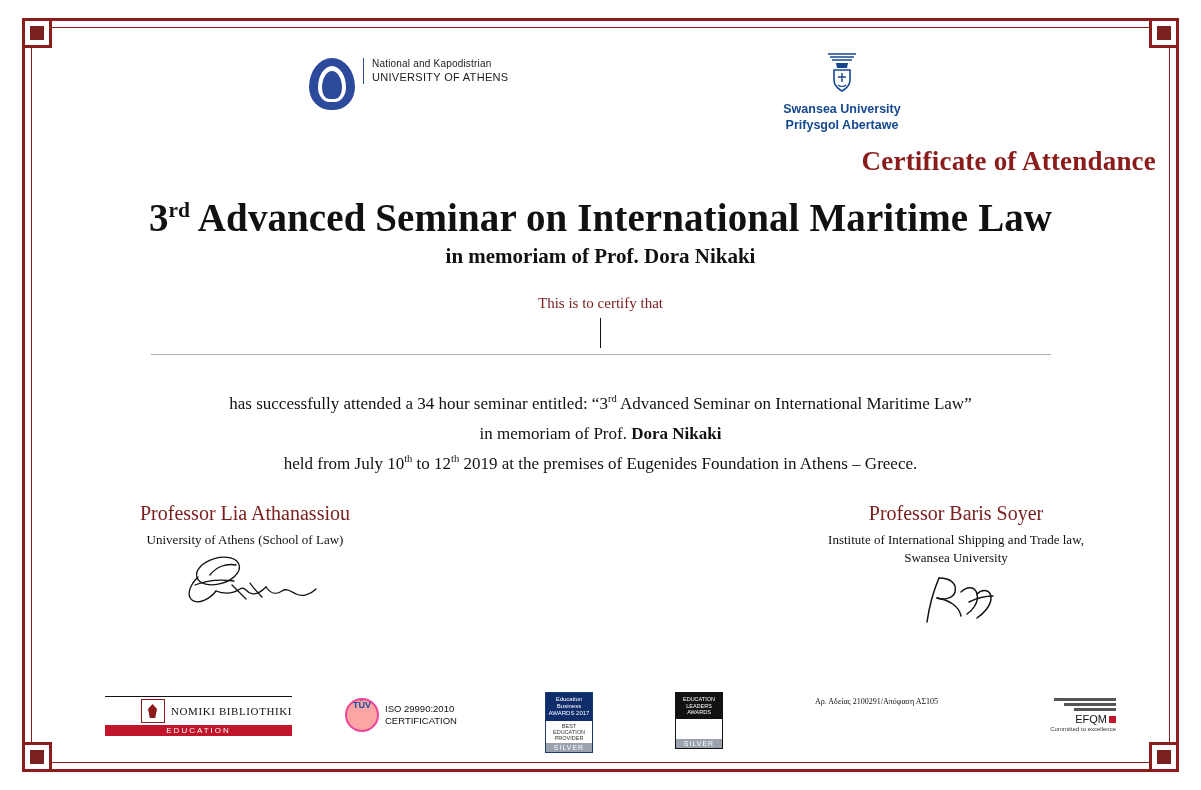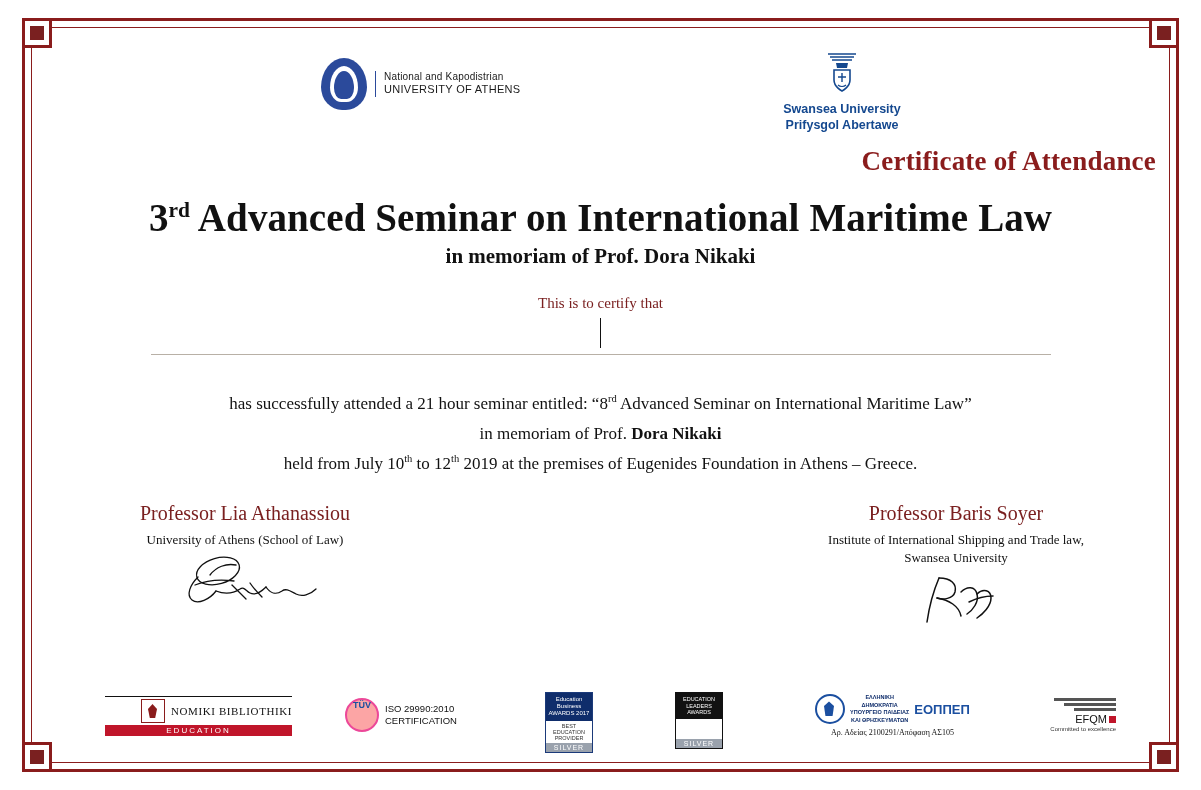--- a/index.html
+++ b/index.html
@@ -69,24 +69,24 @@
     box-sizing: border-box;
   }
 
   
   .logos {
     position: relative;
     height: 90px;
   }
   .logo-athens {
     position: absolute;
-    left: 276px;
+    left: 264px;
     top: 18px;
     display: flex;
-    align-items: center;
+    align-items: flex-start;
     gap: 8px;
   }
   .athens-emblem {
     width: 46px;
     height: 52px;
     background: #2b4a9b;
     border-radius: 50% 50% 46% 46% / 56% 56% 44% 44%;
     position: relative;
     overflow: hidden;
   }
@@ -433,21 +433,21 @@
     <div class="sub-title">in memoriam of Prof. Dora Nikaki</div>
 
     <div class="certify-line">This is to certify that</div>
 
     <div class="recipient-wrap">
       <span class="caret"></span>
     </div>
 
     <div class="body-text">
       <div>
-        <span>has successfully attended a 21 hour seminar entitled:  “8</span><sup>rd</sup><span> Advanced Seminar on International Maritime Law”</span>
+        <span>has successfully attended a 34 hour seminar entitled:  “3</span><sup>rd</sup><span> Advanced Seminar on International Maritime Law”</span>
       </div>
       <div>
         <span>in memoriam of Prof. </span><span class="b">Dora Nikaki</span>
       </div>
       <div>
         <span>held from July 10</span><sup>th</sup><span> to 12</span><sup>th</sup><span> 2019 at the premises of Eugenides Foundation in Athens – Greece.</span>
       </div>
     </div>
 
     <div class="sign-row">
@@ -524,30 +524,20 @@
 
       <div class="flogo" style="left:570px; top:0px;">
         <div class="award-badge" style="border-color:#111;">
           <div class="top" style="background:#111; font-size:5.5px;">EDUCATION LEADERS AWARDS</div>
           <div class="mid" style="height:16px;"></div>
           <div class="bot">SILVER</div>
         </div>
       </div>
 
       <div style="position:absolute; left:710px; top:2px; text-align:center;">
-        <div class="gov-logo">
-          <div class="gov-emblem"></div>
-          <div class="gov-text">
-            <div>ΕΛΛΗΝΙΚΗ</div>
-            <div>ΔΗΜΟΚΡΑΤΙΑ</div>
-            <div>ΥΠΟΥΡΓΕΙΟ ΠΑΙΔΕΙΑΣ</div>
-            <div>ΚΑΙ ΘΡΗΣΚΕΥΜΑΤΩΝ</div>
-          </div>
-          <div class="eot-text">ΕΟΠΠΕΠ</div>
-        </div>
         <div class="gov-caption">Αρ. Αδείας 2100291/Απόφαση ΑΣ105</div>
       </div>
 
       <div class="efqm" style="position:absolute; right:0px; top:6px;">
         <div class="efqm-bars">
           <span style="width:62px;"></span>
           <span style="width:52px;"></span>
           <span style="width:42px;"></span>
         </div>
         <div class="efqm-name"><span>EFQM</span><i></i></div>

